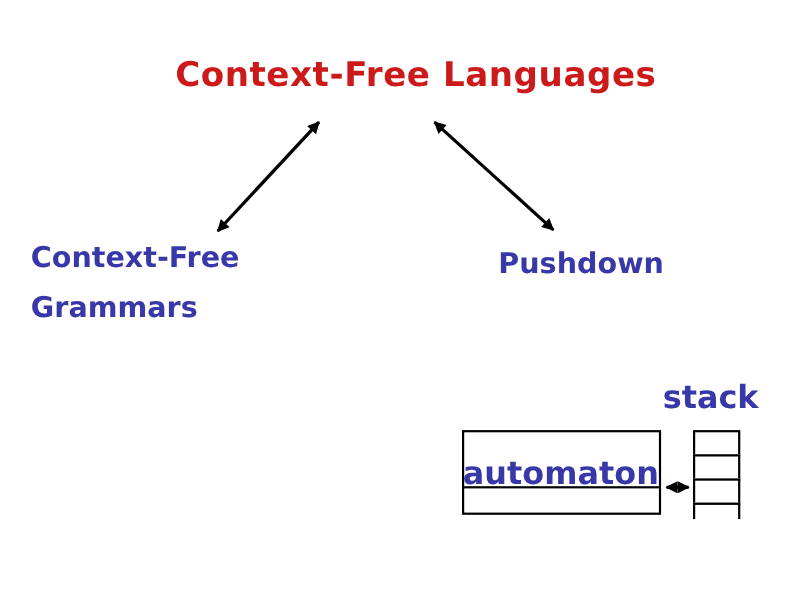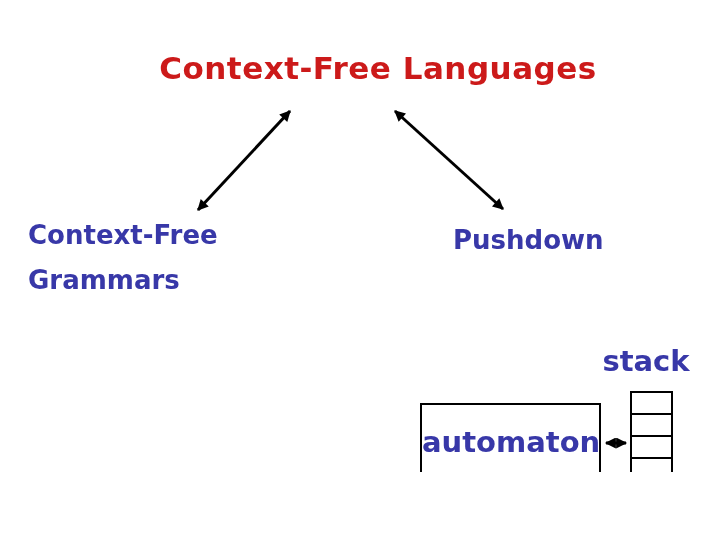--- a/index.html
+++ b/index.html
@@ -55,28 +55,29 @@
     width: 92px;
     text-align: center;
     color: var(--concept-color, #3838a8);
     font-weight: bold;
     font-size: 29px;
     white-space: nowrap;
   }
   .automaton-box {
     position: absolute;
     left: 420px;
-    top: 403px;
+    top: 391px;
     width: 181px;
     height: 77px;
     box-sizing: border-box;
     border: 2px solid var(--line-color, #000000);
     display: flex;
     align-items: center;
-    justify-content: flex-start;
+    justify-content: flex-end;
+    text-decoration: underline;
   }
   .automaton-box .box-text {
     color: var(--concept-color, #3838a8);
     font-weight: bold;
     font-size: 29px;
   }
   .stack-cells {
     position: absolute;
     left: 630px;
     top: 391px;

